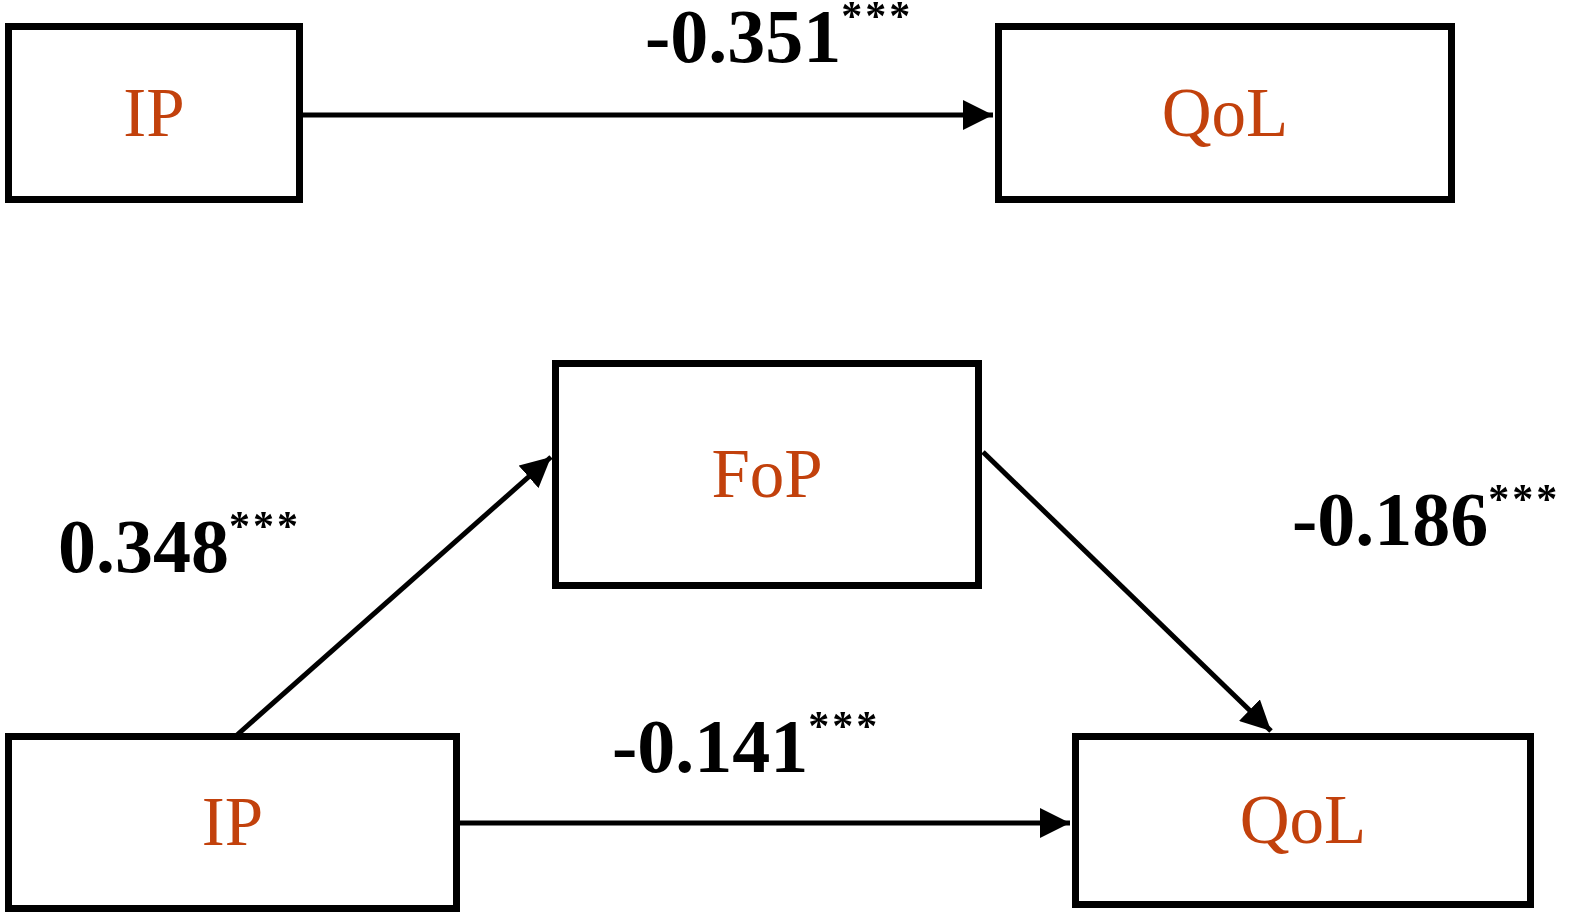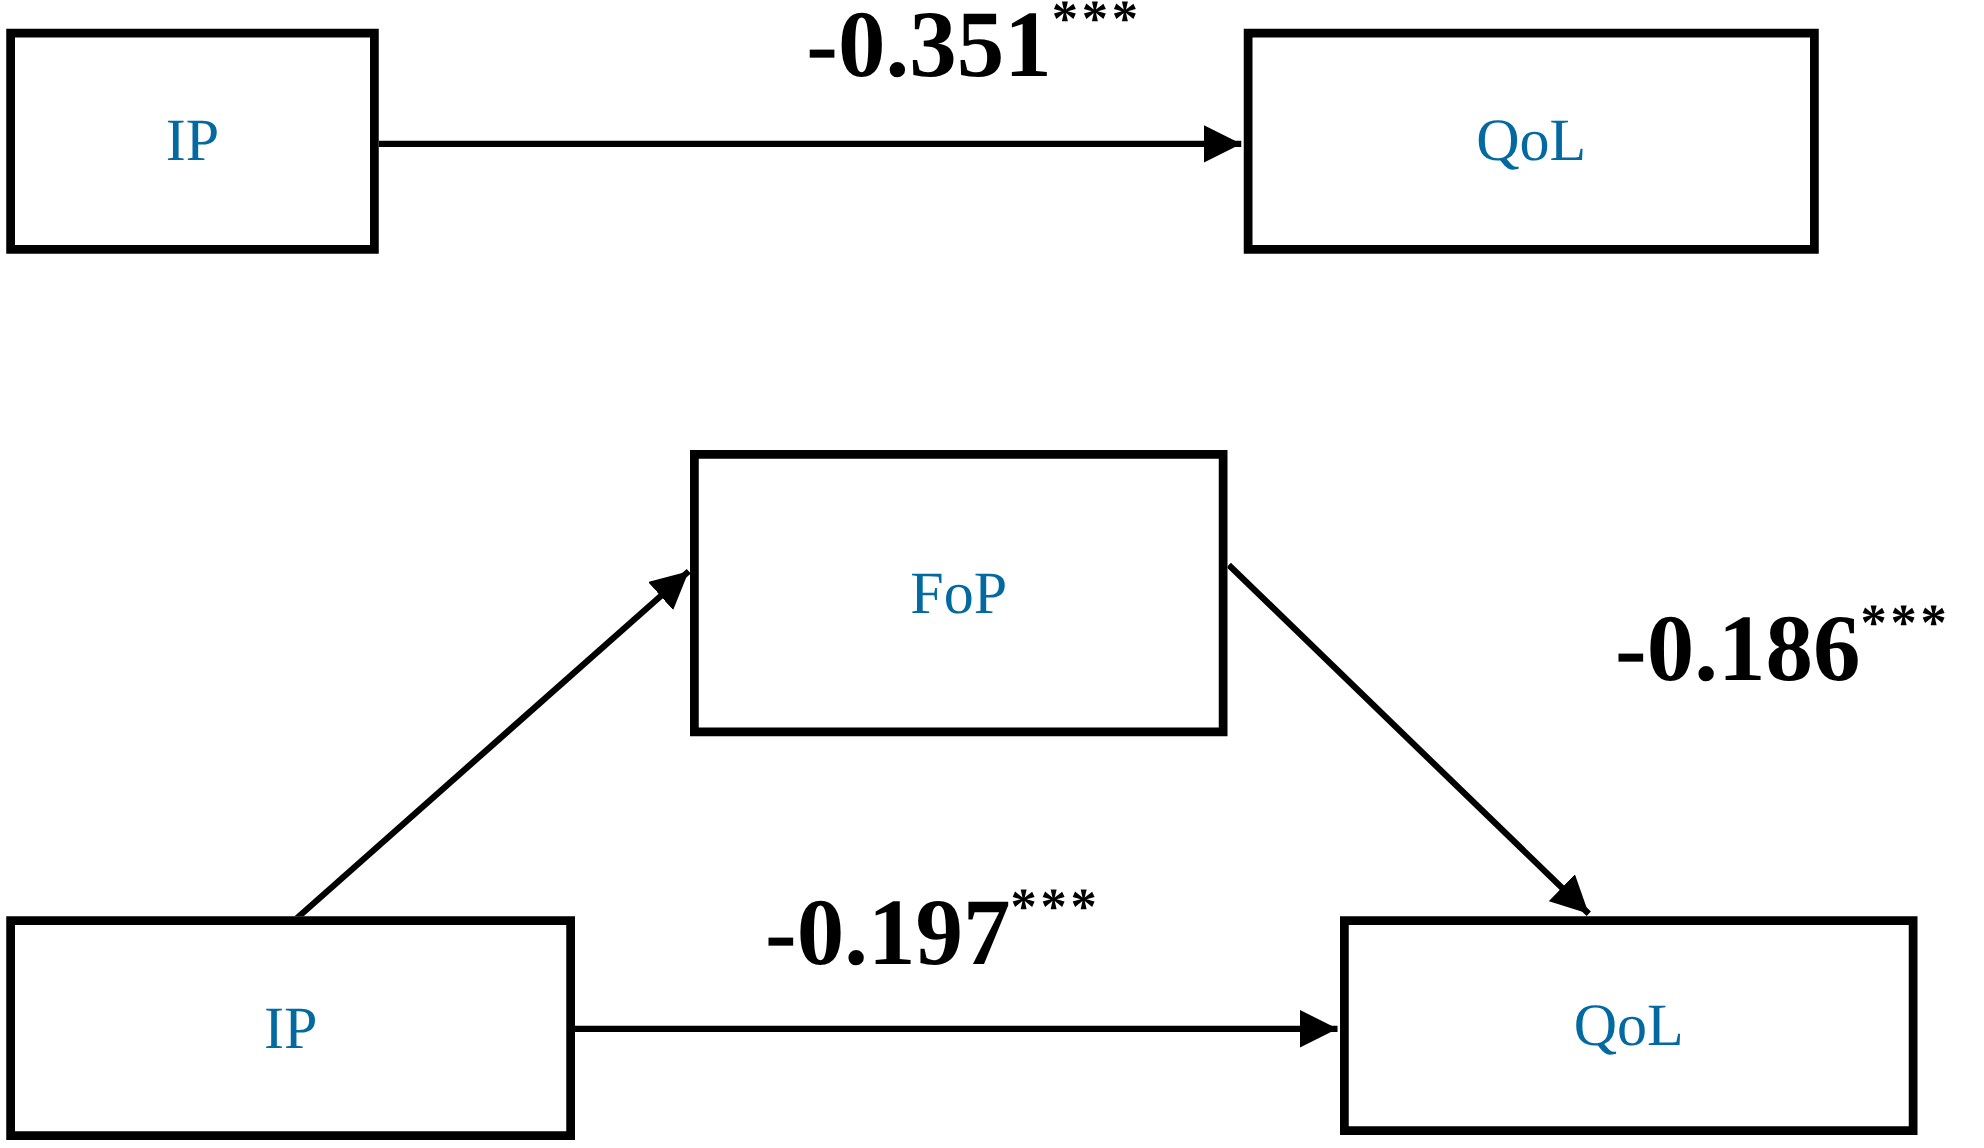--- a/index.html
+++ b/index.html
@@ -24,23 +24,23 @@
   .node {
     position: absolute;
     box-sizing: border-box;
     border: 7px solid #000000;
     background: #ffffff;
     display: flex;
     align-items: center;
     justify-content: center;
   }
   .node-label {
-    font-size: 48px;
+    font-size: 69px;
     line-height: 1;
-    color: #0369a1;
+    color: #c2410c;
   }
   .coef {
     position: absolute;
     font-size: 76px;
     font-weight: bold;
     line-height: 1;
     white-space: nowrap;
     color: #000000;
   }
   .coef sup {
@@ -85,22 +85,25 @@
   </div>
 
   <div class="node" style="left:5px; top:733px; width:455px; height:179px;">
     <span class="node-label">IP</span>
   </div>
 
   <div class="node" style="left:1072px; top:733px; width:462px; height:175px;">
     <span class="node-label">QoL</span>
   </div>
 
+  <div class="coef" style="left:58px; top:508px;">
+    <span>0.348</span><sup>***</sup>
+  </div>
 
   <div class="coef" style="left:1292px; top:481px;">
     <span>-0.186</span><sup>***</sup>
   </div>
 
   <div class="coef" style="left:612px; top:708px;">
-    <span>-0.197</span><sup>***</sup>
+    <span>-0.141</span><sup>***</sup>
   </div>
 
 </div>
 
 </body></html>

